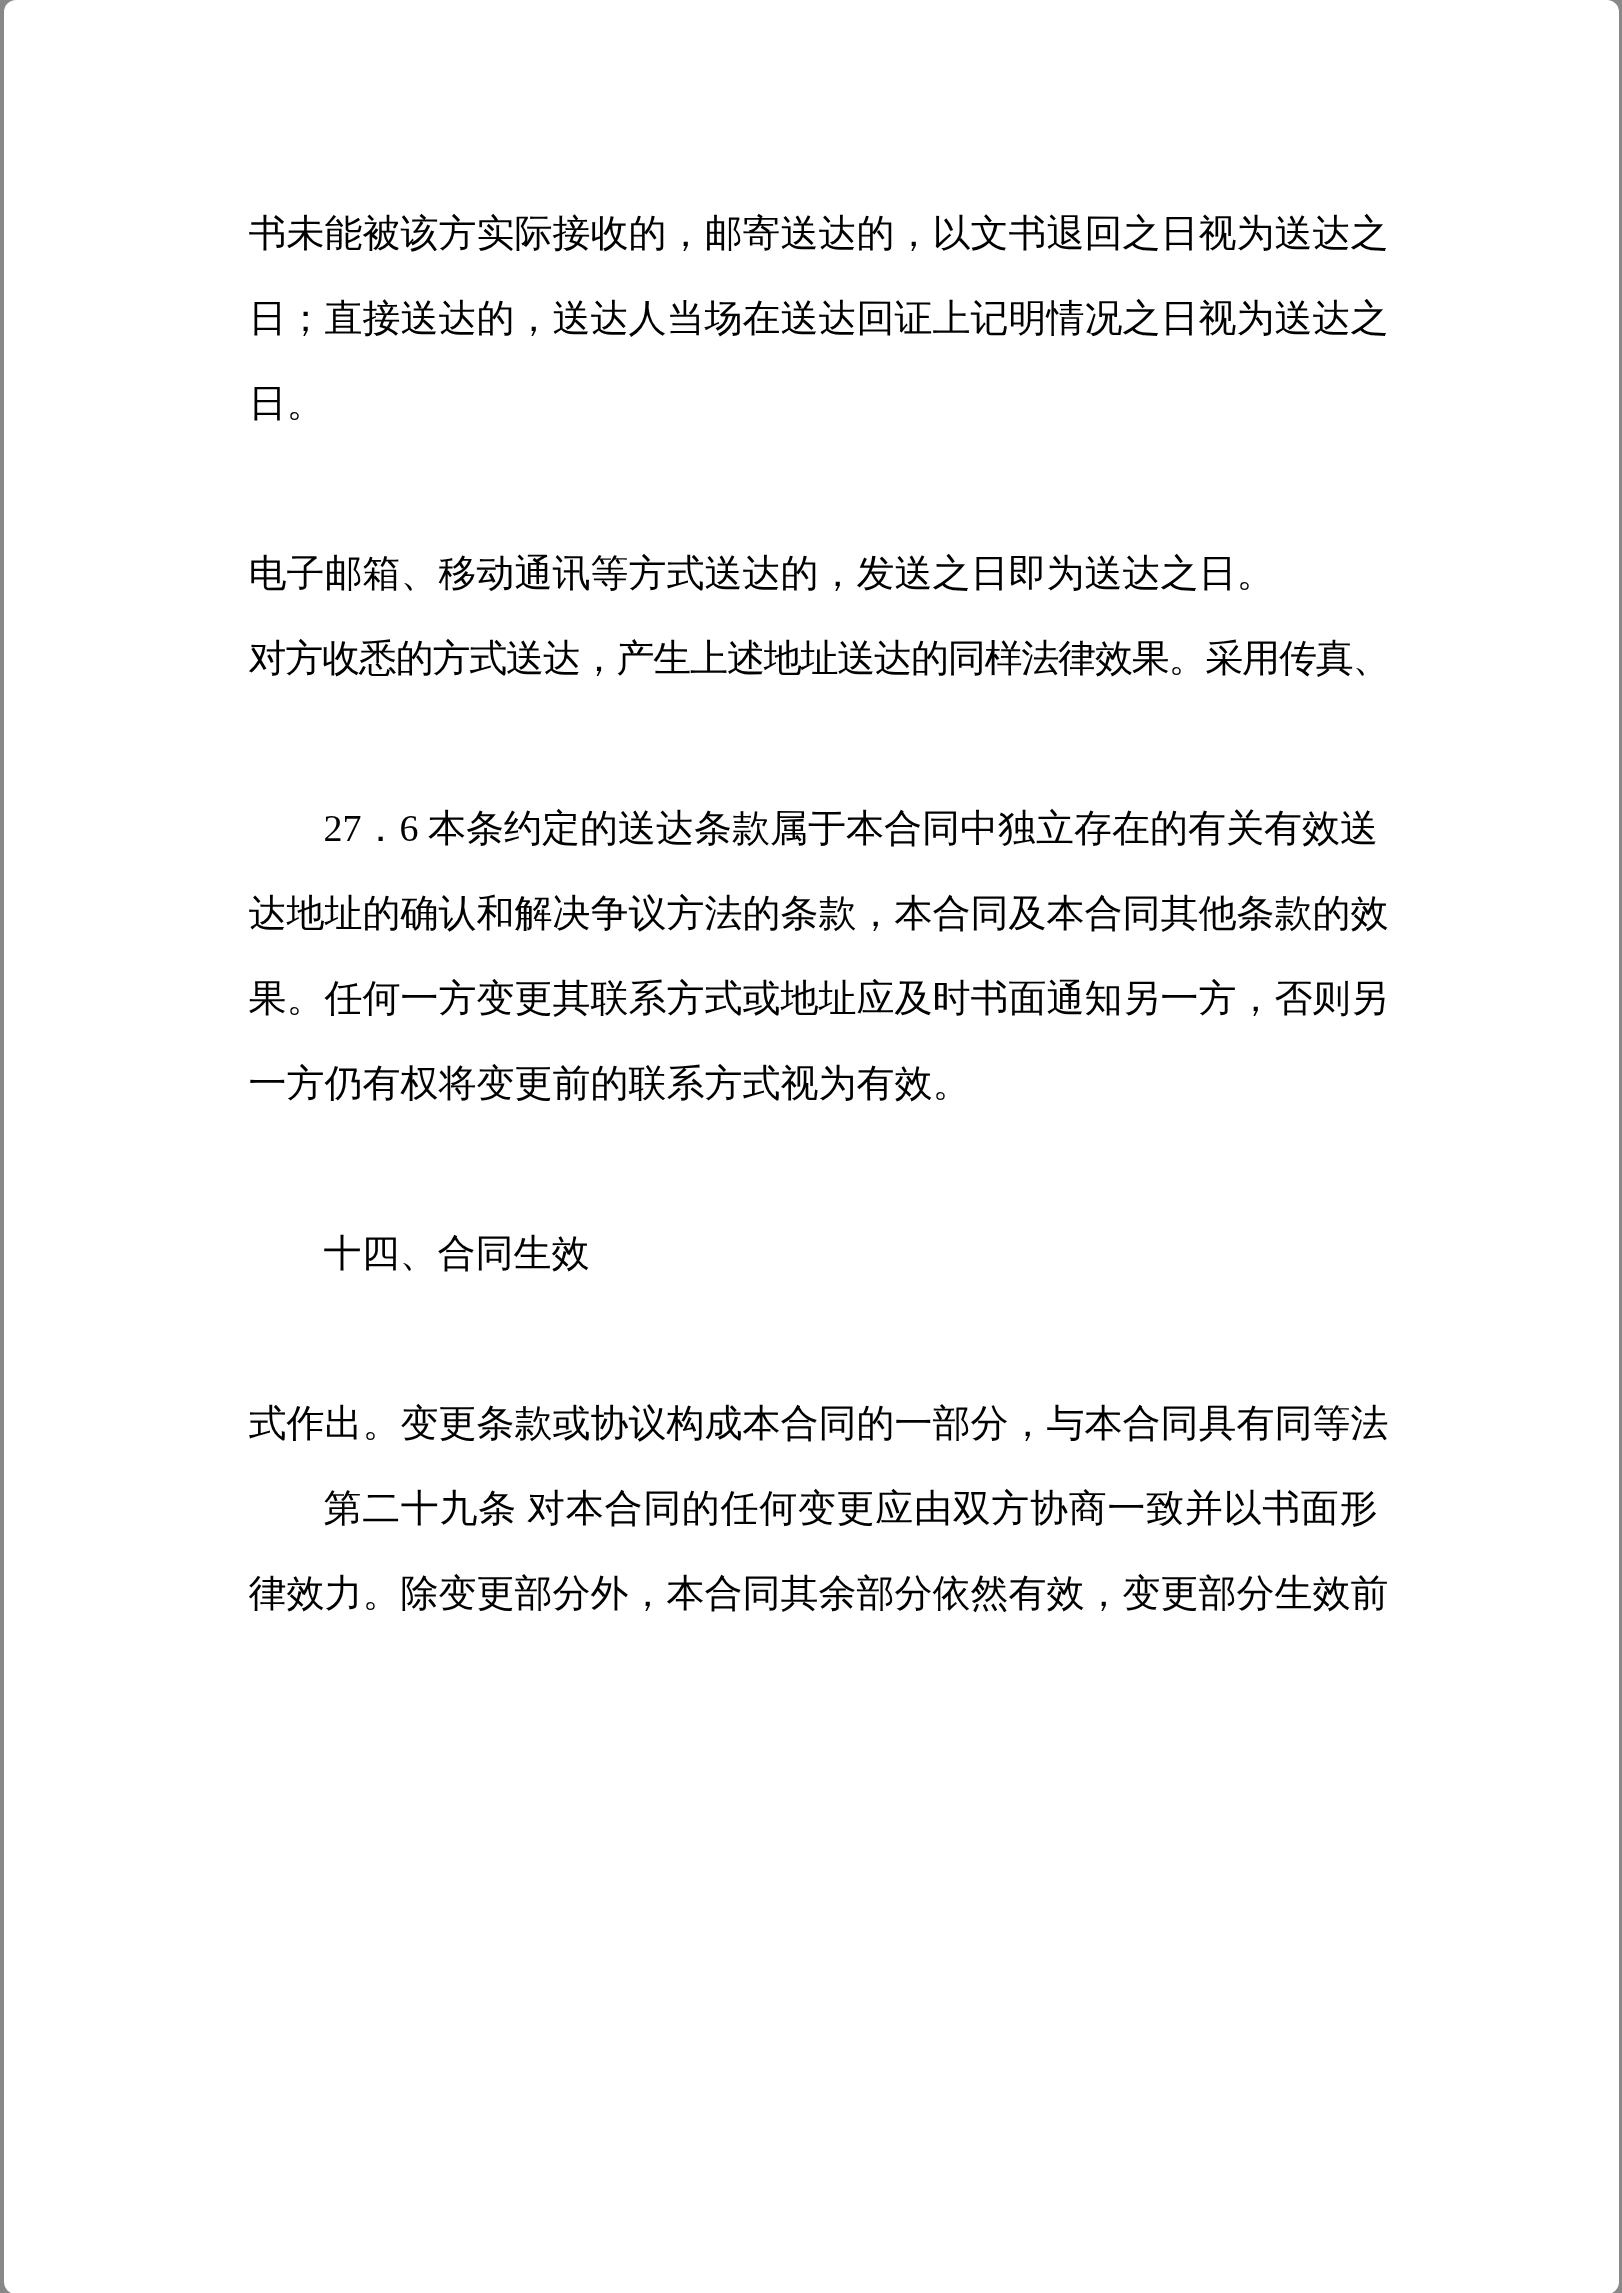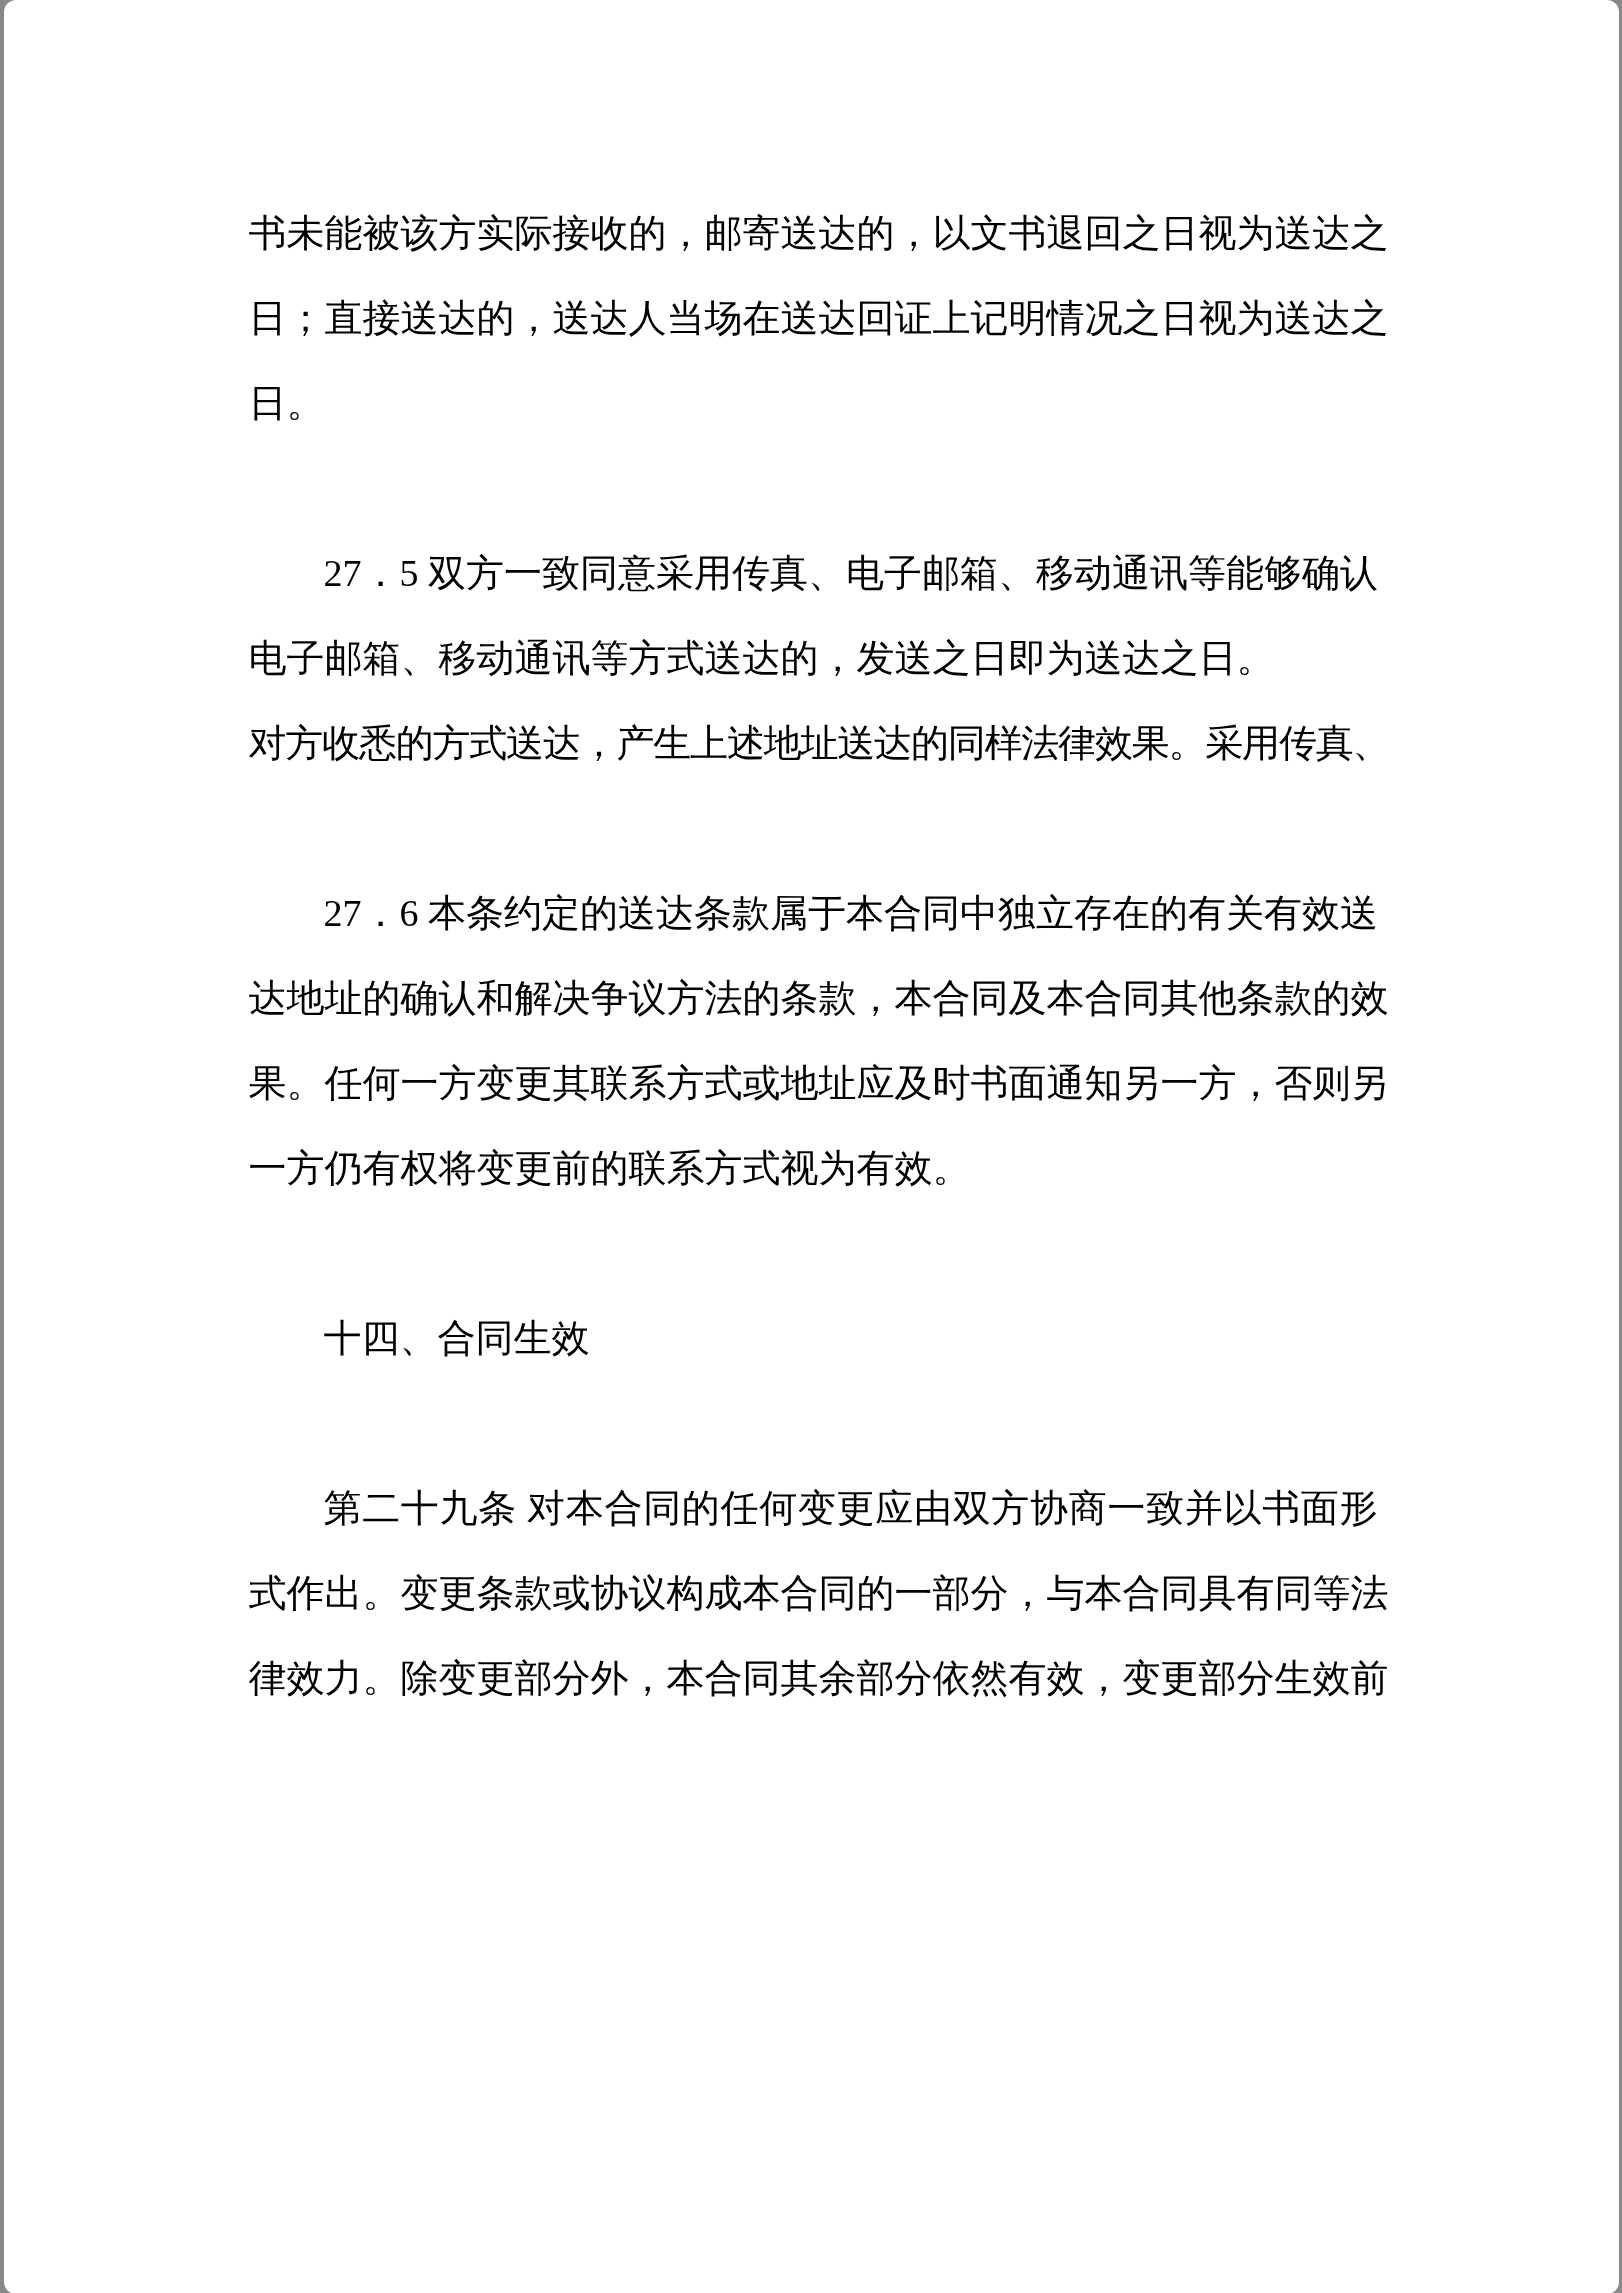--- a/index.html
+++ b/index.html
@@ -45,33 +45,32 @@
 <body>
 
 <div class="page">
   <main class="doc-body">
       <div class="para">
         <div class="line fill">书未能被该方实际接收的，邮寄送达的，以文书退回之日视为送达之</div>
         <div class="line fill">日；直接送达的，送达人当场在送达回证上记明情况之日视为送达之</div>
         <div class="line">日。</div>
       </div>
       <div class="para">
-        <div class="line indent fill">27．5 双方一致同意采用传真、电子邮箱、移动通讯等能够确认</div>
         <div class="line">电子邮箱、移动通讯等方式送达的，发送之日即为送达之日。</div>
         <div class="line fill" style="letter-spacing: -1.2px;">对方收悉的方式送达，产生上述地址送达的同样法律效果。采用传真、</div>
       </div>
       <div class="para">
         <div class="line indent fill">27．6 本条约定的送达条款属于本合同中独立存在的有关有效送</div>
         <div class="line fill">达地址的确认和解决争议方法的条款，本合同及本合同其他条款的效</div>
         <div class="line fill">果。任何一方变更其联系方式或地址应及时书面通知另一方，否则另</div>
         <div class="line">一方仍有权将变更前的联系方式视为有效。</div>
       </div>
       <div class="para heading">
         <div class="line indent">十四、合同生效</div>
       </div>
       <div class="para">
+        <div class="line fill">式作出。变更条款或协议构成本合同的一部分，与本合同具有同等法</div>
         <div class="line indent fill">第二十九条 对本合同的任何变更应由双方协商一致并以书面形</div>
-        <div class="line fill">式作出。变更条款或协议构成本合同的一部分，与本合同具有同等法</div>
         <div class="line">律效力。除变更部分外，本合同其余部分依然有效，变更部分生效前</div>
       </div>
     </main>
 </div>
 
 
 </body></html>

